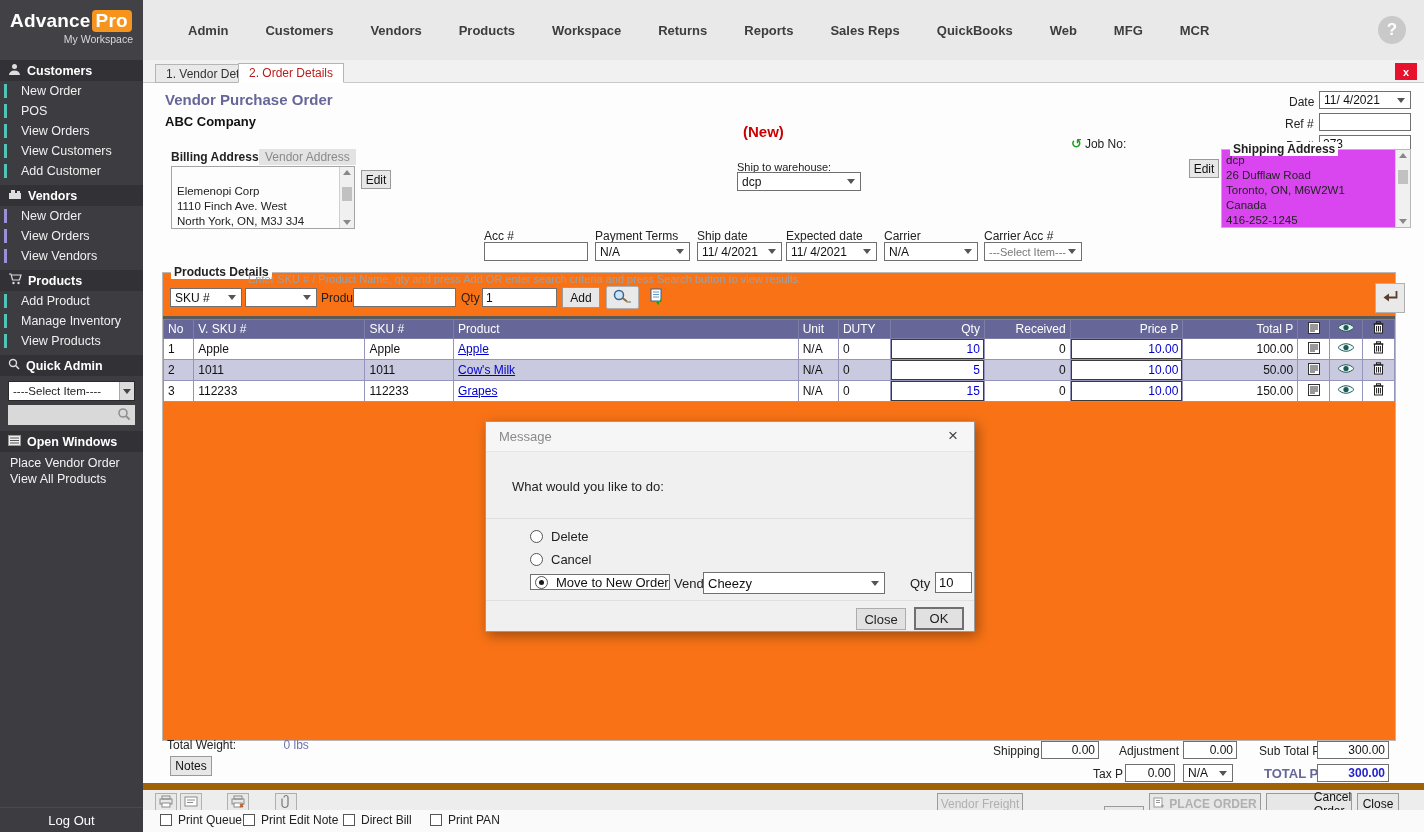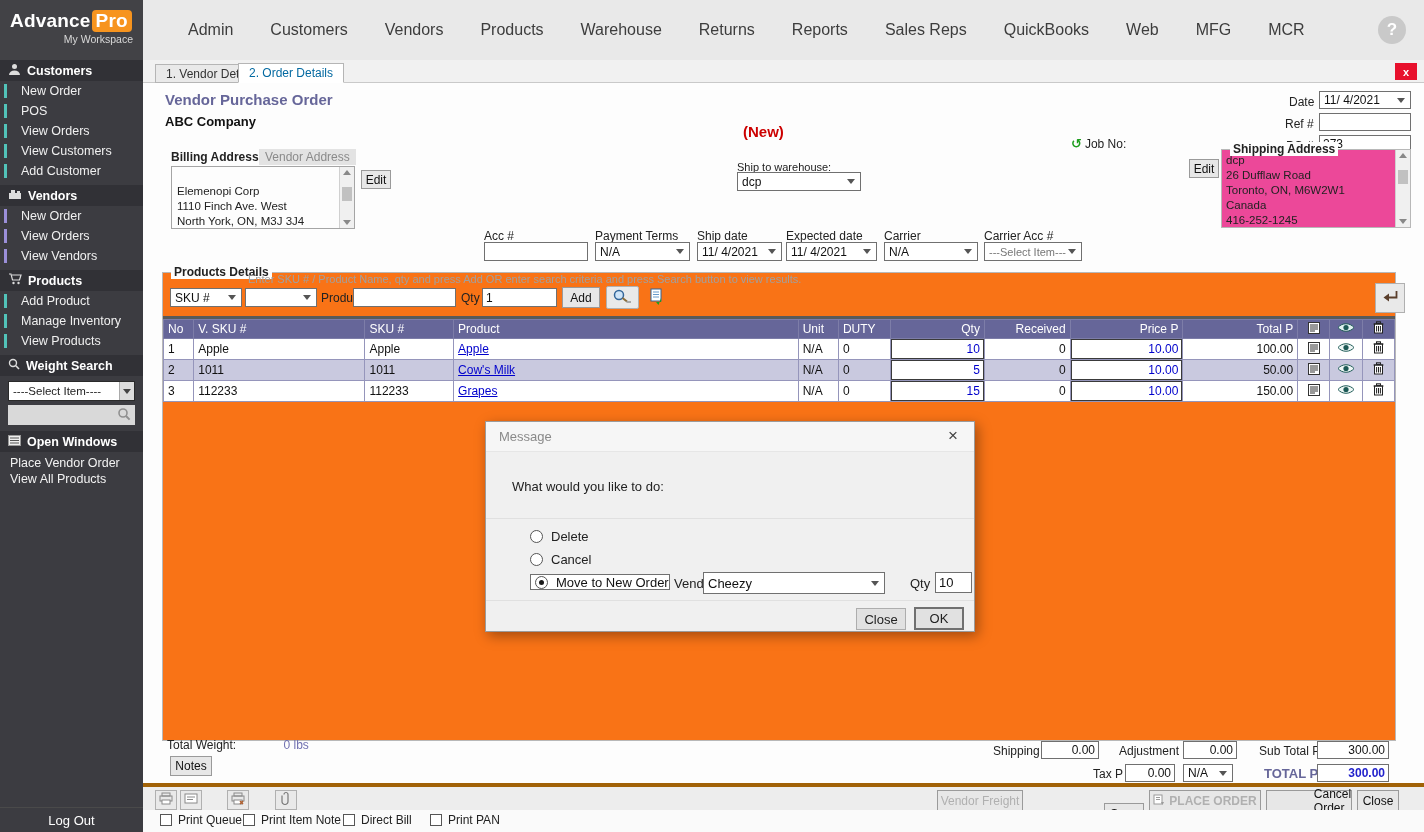--- a/index.html
+++ b/index.html
@@ -7,21 +7,21 @@
   body{position:relative;font-size:12px;color:#222;}
   .abs{position:absolute;}
 
   
   .topbar{position:absolute;left:0;top:0;width:1424px;height:60px;background:#e9e9e9;}
   .logo-block{position:absolute;left:0;top:0;width:143px;height:60px;background:#424246;color:#fff;padding:10px 10px 0 10px;}
   .logo-line{font-size:19px;font-weight:bold;letter-spacing:.2px;display:flex;align-items:center;}
   .logo-accent{background:#f7941e;border-radius:4px;padding:0 4px;margin-left:1px;}
   .logo-sub{font-size:10.5px;color:#d8d8d8;text-align:right;margin-top:1px;}
   .top-nav{position:absolute;left:143px;top:0;right:60px;height:60px;display:flex;align-items:center;gap:37px;padding-left:45px;}
-  .nav-item{font-size:16px;color:#3d3d3d;cursor:pointer;white-space:nowrap;}
+  .nav-item{font-size:13px;color:#3d3d3d;cursor:pointer;white-space:nowrap;font-weight:bold;}
   .help-circle{position:absolute;right:18px;top:16px;width:28px;height:28px;border-radius:50%;background:#c9c9c9;color:#fff;font-weight:bold;font-size:17px;display:flex;align-items:center;justify-content:center;cursor:pointer;}
 
   
   .sidebar{position:absolute;left:0;top:60px;width:143px;bottom:0;background:#3c3c41;color:#eee;overflow:hidden;}
   .side-header{height:21px;display:flex;align-items:center;background:#315;background:#313136;font-weight:bold;font-size:12.5px;color:#fff;padding-left:8px;gap:6px;margin-top:4px;}
   .side-header:first-child{margin-top:0;}
   .side-item{position:relative;height:20px;line-height:20px;padding-left:21px;font-size:12.5px;color:#f0f0f0;cursor:pointer;white-space:nowrap;}
   .side-item::before{content:'';position:absolute;left:4px;top:3px;bottom:3px;width:3px;}
   .side-item.teal::before{background:#52c3b9;}
   .side-item.purple::before{background:#9b8fd9;}
@@ -30,21 +30,21 @@
   .qs-arrow{width:15px;height:100%;background:#dcdcdc;border-left:1px solid #aaa;display:flex;align-items:center;justify-content:center;}
   .tri-down{width:0;height:0;border-left:4px solid transparent;border-right:4px solid transparent;border-top:5px solid #444;}
   .qs-input{margin:4px 8px 0 8px;height:20px;background:#d9d9d9;display:flex;align-items:center;justify-content:flex-end;padding-right:4px;cursor:text;}
   .ow-item{padding-left:10px;line-height:16px;font-size:12.5px;color:#f2f2f2;cursor:pointer;white-space:nowrap;}
   .logout{position:absolute;left:0;right:0;bottom:0;height:25px;border-top:1px solid #4a4a4a;display:flex;align-items:center;justify-content:center;font-size:13px;color:#fff;cursor:pointer;background:#3c3c41;}
 
   
   .tabbar{position:absolute;left:143px;top:60px;right:0;height:23px;background:#f1f1f1;border-bottom:1px solid #c9c9c9;}
   .tab{position:absolute;top:3px;height:20px;display:flex;align-items:center;padding:0 10px;font-size:12px;cursor:pointer;}
   .tab.inactive{left:12px;background:#e9e9e9;border:1px solid #b5b5b5;color:#333;top:4px;height:19px;}
-  .tab.active{left:95px;background:#fff;border:1px solid #b5b5b5;border-bottom:1px solid #fff;color:#0369a1;z-index:2;}
+  .tab.active{left:95px;background:#fff;border:1px solid #b5b5b5;border-bottom:1px solid #fff;color:#b91c1c;z-index:2;}
   .tab-close{position:absolute;right:7px;top:3px;width:22px;height:17px;background:#e8112d;color:#fff;font-size:11px;font-weight:bold;display:flex;align-items:center;justify-content:center;cursor:pointer;}
 
   
   .content{position:absolute;left:143px;top:83px;right:0;bottom:0;background:#fdfdfd;}
   .lbl{position:absolute;font-size:12px;color:#222;white-space:nowrap;}
   .lbl.sm{font-size:11px;}
   .inp{position:absolute;border:1px solid #707070;background:#fff;font-size:12px;color:#111;padding:0 3px;display:flex;align-items:center;}
   .sel{position:absolute;border:1px solid #707070;background:#fff;font-size:12px;color:#111;display:flex;align-items:center;justify-content:space-between;padding-left:4px;cursor:pointer;}
   .sel .chev{margin-right:5px;width:0;height:0;border-left:4px solid transparent;border-right:4px solid transparent;border-top:5px solid #555;}
   .btn{position:absolute;background:#e7e7e7;border:1px solid #9a9a9a;font-size:12px;color:#111;display:flex;align-items:center;justify-content:center;cursor:pointer;}
@@ -80,21 +80,21 @@
   .dlg-title .t{position:absolute;left:13px;top:7px;font-size:13px;color:#8a8a8a;}
   .dlg-close{position:absolute;right:10px;top:4px;font-size:17px;color:#444;cursor:pointer;width:22px;text-align:center;}
   .dlg-q{position:absolute;left:26px;top:57px;font-size:13px;color:#222;}
   .dlg-div{position:absolute;left:0;right:0;border-top:1px solid #e0e0e0;}
   .radio-row{position:absolute;left:44px;height:16px;display:flex;align-items:center;gap:8px;font-size:13px;cursor:pointer;}
   .radio{width:13px;height:13px;border:1px solid #555;border-radius:50%;background:#fff;position:relative;flex:none;}
   .radio-row.sel .radio::after{content:'';position:absolute;left:3px;top:3px;width:5px;height:5px;border-radius:50%;background:#1a1a1a;}
   .dlg-btn{background:#e1e1e1;border:1px solid #adadad;font-size:13px;display:flex;align-items:center;justify-content:center;cursor:pointer;position:absolute;}
 
   
-  .footer{position:absolute;left:0;right:0;top:700px;height:49px;background:#ededed;border-top:4px solid #a16207;}
+  .footer{position:absolute;left:0;right:0;top:700px;height:49px;background:#ededed;border-top:7px solid #a16207;}
   .cbrow{position:absolute;left:0;right:0;top:727px;height:22px;background:#fafafa;}
   .cb-item{position:absolute;display:flex;align-items:center;gap:6px;font-size:12px;color:#222;cursor:pointer;}
   .cb-box{width:12px;height:12px;border:1px solid #555;background:#fff;flex:none;}
   .btn.disabled{color:#b0b0b0;cursor:default;}
   .total-lbl{position:absolute;font-size:12px;color:#222;white-space:nowrap;}
   .money{justify-content:flex-end;}
 </style>
 </head>
 <body>
 
@@ -104,21 +104,21 @@
         <span>Advance</span>
         <span class="logo-accent">Pro</span>
       </div>
     <div class="logo-sub">My Workspace</div>
   </div>
   <div class="top-nav">
       <span class="nav-item">Admin</span>
       <span class="nav-item">Customers</span>
       <span class="nav-item">Vendors</span>
       <span class="nav-item">Products</span>
-      <span class="nav-item">Warehouse</span>
+      <span class="nav-item">Workspace</span>
       <span class="nav-item">Returns</span>
       <span class="nav-item">Reports</span>
       <span class="nav-item">Sales Reps</span>
       <span class="nav-item">QuickBooks</span>
       <span class="nav-item">Web</span>
       <span class="nav-item">MFG</span>
       <span class="nav-item">MCR</span>
     </div>
   <div class="help-circle">
       <span>?</span>
@@ -164,21 +164,21 @@
   <div id="prod-items">
       <div class="side-item teal">Add Product</div>
       <div class="side-item teal">Manage Inventory</div>
       <div class="side-item teal">View Products</div>
     </div>
   <div class="side-header">
     <span><svg width="12" height="12" viewBox="0 0 12 12">
           <circle cx="5" cy="5" r="3.5" fill="none" stroke="#ddd" stroke-width="1.4"></circle>
           <line x1="7.8" y1="7.8" x2="11" y2="11" stroke="#ddd" stroke-width="1.6"></line>
         </svg></span>
-    <span>Weight Search</span>
+    <span>Quick Admin</span>
   </div>
   <div class="qs-select">
     <span class="txt">----Select Item----</span>
     <span class="qs-arrow">
         <span class="tri-down"></span>
       </span>
   </div>
   <div class="qs-input">
     <span><svg width="14" height="14" viewBox="0 0 14 14">
           <circle cx="6" cy="6" r="4" fill="none" stroke="#909090" stroke-width="1.6"></circle>
@@ -256,21 +256,21 @@
 
   <div class="lbl sm" style="left:594px;top:78px;">Ship to warehouse:</div>
   <div class="sel" style="left:594px;top:89px;width:124px;height:19px;">
       <span>dcp</span>
       <span class="chev"></span>
     </div>
 
   <div class="btn" style="left:1046px;top:76px;width:30px;height:19px;">
       <span>Edit</span>
     </div>
-  <div class="fieldset" style="left:1078px;top:66px;width:190px;height:79px;background:#ec4899;">
+  <div class="fieldset" style="left:1078px;top:66px;width:190px;height:79px;background:#d946ef;">
     <div class="legend">Shipping Address</div>
     <div style="position:absolute;left:4px;top:3px;right:16px;bottom:1px;font-size:11.5px;line-height:15px;overflow:hidden;white-space:pre-line;">dcp
 26 Dufflaw Road
 Toronto, ON, M6W2W1
 Canada
 416-252-1245</div>
     <div class="vscroll">
         <div class="up"></div>
         <div class="thumb"></div>
         <div class="dn"></div>
@@ -593,21 +593,21 @@
         <span>Close</span>
       </div>
   </div>
   <div class="cbrow" id="cb-row">
       <div class="cb-item" style="left: 17px; top: 3px;">
         <span class="cb-box"></span>
         <span>Print Queue</span>
       </div>
       <div class="cb-item" style="left: 100px; top: 3px;">
         <span class="cb-box"></span>
-        <span>Print Item Note</span>
+        <span>Print Edit Note</span>
       </div>
       <div class="cb-item" style="left: 200px; top: 3px;">
         <span class="cb-box"></span>
         <span>Direct Bill</span>
       </div>
       <div class="cb-item" style="left: 287px; top: 3px;">
         <span class="cb-box"></span>
         <span>Print PAN</span>
       </div>
     </div>

